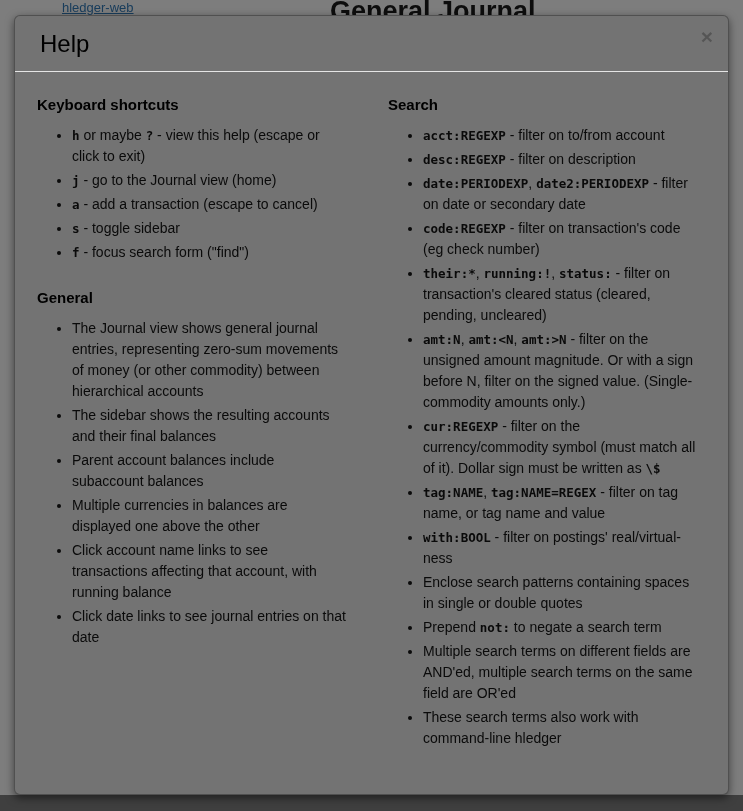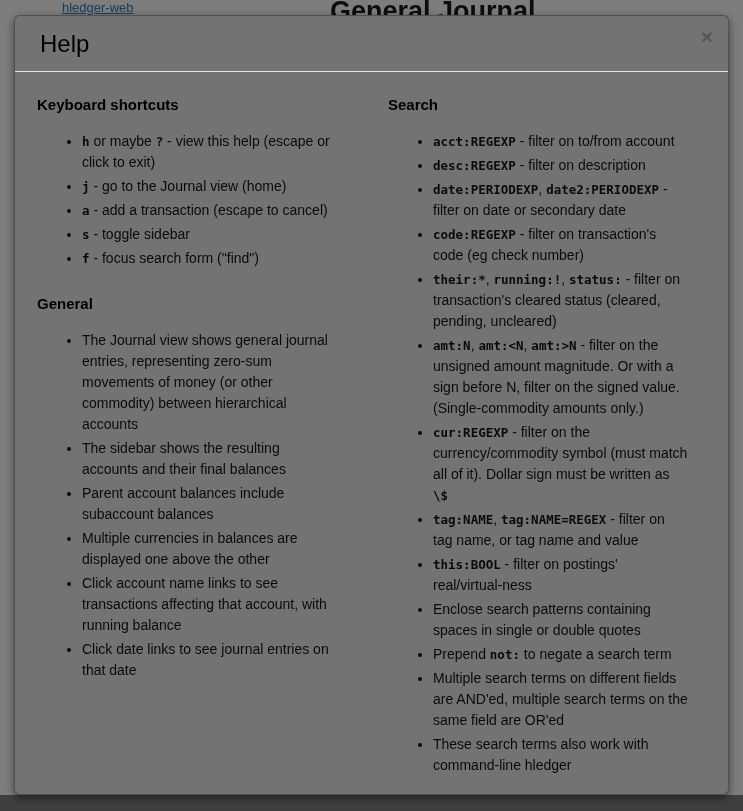--- a/index.html
+++ b/index.html
@@ -23,21 +23,21 @@
   .modal-header{position:relative;padding:14px 15px 12px 25px;border-bottom:1px solid #e5e5e5;flex:0 0 auto;}
   .modal-title{margin:0;font-size:24px;font-weight:500;color:#000;line-height:1.2;}
   .close-btn{
     position:absolute;top:10px;right:15px;border:none;background:none;
     font-size:21px;font-weight:bold;color:#000;opacity:0.25;cursor:pointer;line-height:1;padding:0;
   }
   .modal-body{flex:1 1 auto;padding:12px 22px 15px 22px;display:grid;grid-template-columns:1fr 1fr;column-gap:33px;overflow:hidden;}
   .help-col{min-width:0;}
   .help-col h4{font-size:15px;font-weight:bold;color:#000;margin:26px 0 12px 0;}
   .help-col h4:first-child{margin-top:12px;}
-  .help-col ul{margin:18px;padding-left:27px;}
+  .help-col ul{margin:8px;padding-left:27px;}
   .help-col li{font-size:14px;line-height:1.5;color:#0a0a0a;margin:0 0 3px 0;}
   .help-col code{
     font-family:"DejaVu Sans Mono","Liberation Mono",monospace;
     font-weight:bold;font-size:12.5px;color:#0a0a0a;white-space:nowrap;
   }
 </style>
 </head>
 <body>
 
 <div class="page">
@@ -77,21 +77,21 @@
         <h4>Search</h4>
         <ul>
           <li><code>acct:REGEXP</code> - filter on to/from account</li>
           <li><code>desc:REGEXP</code> - filter on description</li>
           <li><code>date:PERIODEXP</code>, <code>date2:PERIODEXP</code> - filter on date or secondary date</li>
           <li><code>code:REGEXP</code> - filter on transaction's code (eg check number)</li>
           <li><code>their:*</code>, <code>running:!</code>, <code>status:</code> - filter on transaction's cleared status (cleared, pending, uncleared)</li>
           <li><code>amt:N</code>, <code>amt:&lt;N</code>, <code>amt:&gt;N</code> - filter on the unsigned amount magnitude. Or with a sign before N, filter on the signed value. (Single-commodity amounts only.)</li>
           <li><code>cur:REGEXP</code> - filter on the currency/commodity symbol (must match all of it). Dollar sign must be written as <code>\$</code></li>
           <li><code>tag:NAME</code>, <code>tag:NAME=REGEX</code> - filter on tag name, or tag name and value</li>
-          <li><code>this:BOOL</code> - filter on postings' real/virtual-ness</li>
+          <li><code>with:BOOL</code> - filter on postings' real/virtual-ness</li>
           <li>Enclose search patterns containing spaces in single or double quotes</li>
           <li>Prepend <code>not:</code> to negate a search term</li>
           <li>Multiple search terms on different fields are AND'ed, multiple search terms on the same field are OR'ed</li>
           <li>These search terms also work with command-line hledger</li>
         </ul>
       </div>
   </div>
 </div>
 
 </body></html>

